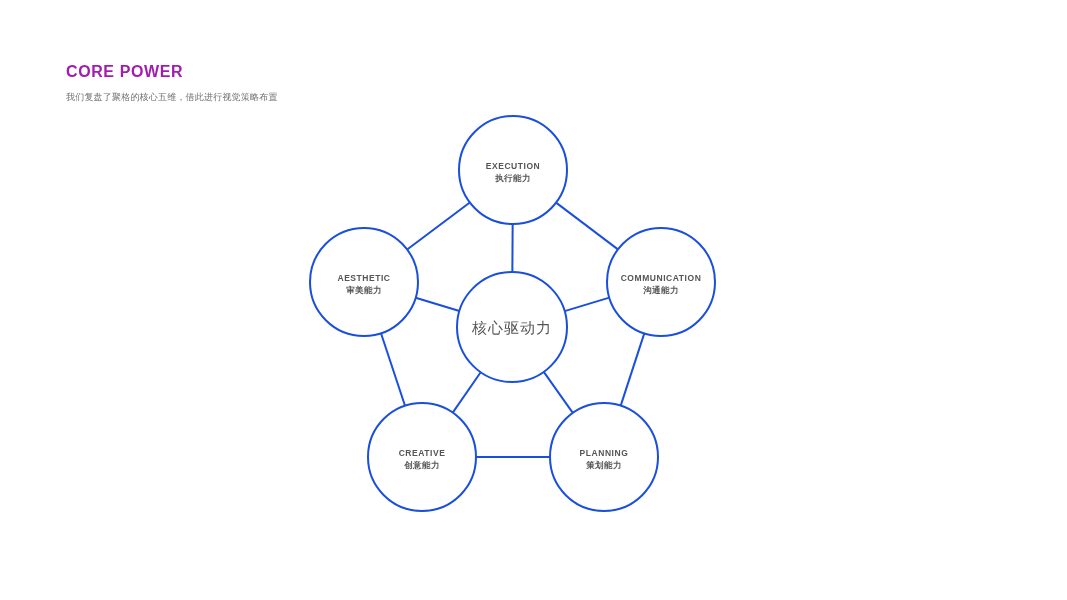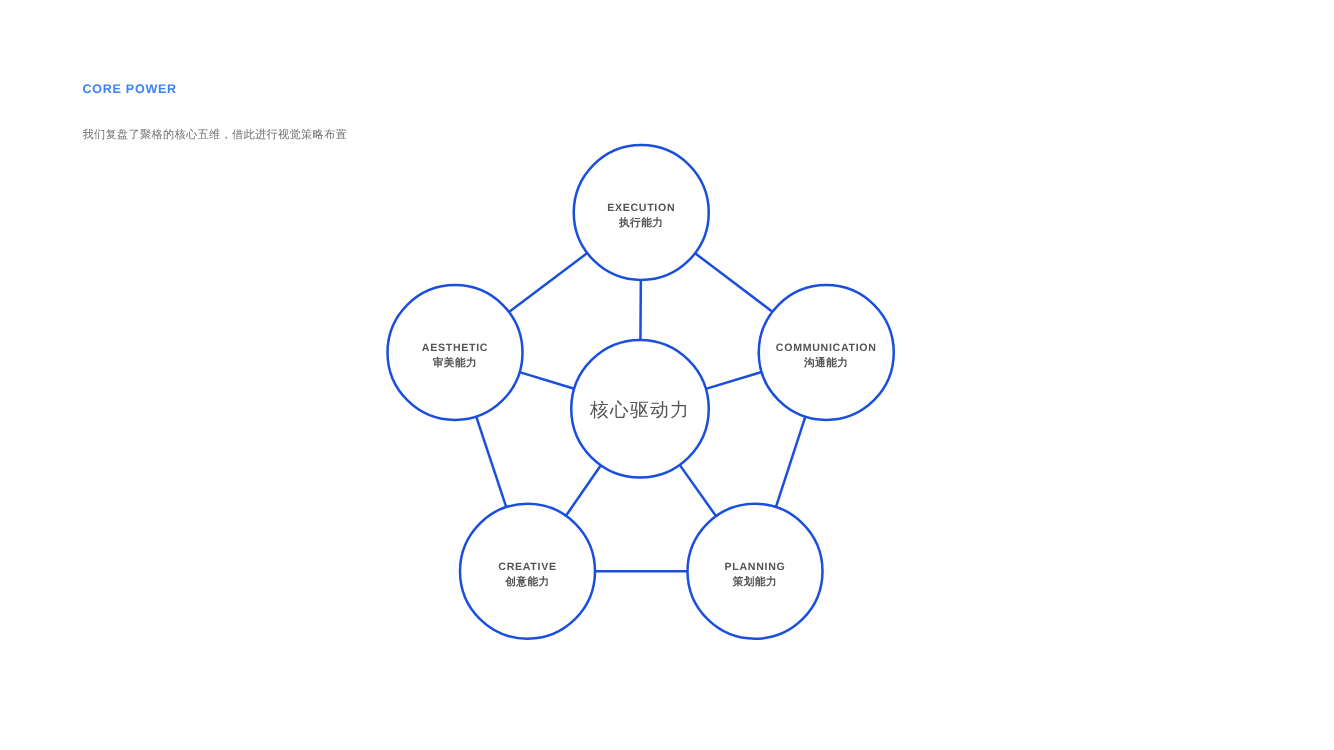--- a/index.html
+++ b/index.html
@@ -25,29 +25,29 @@
   }
 
   
   .header {
     position: absolute;
     left: 66px;
     top: 62px;
     width: 420px;
   }
   .header-title {
-    font-size: 10px;
+    font-size: 16px;
     font-weight: bold;
     letter-spacing: 0.6px;
-    color: #3b82f6;
+    color: #a21caf;
     line-height: 19px;
     white-space: nowrap;
   }
   .header-subtitle {
-    margin-top: 20px;
+    margin-top: 10px;
     font-size: 9px;
     font-weight: normal;
     letter-spacing: 0.2px;
     color: #6f6f6f;
     line-height: 13px;
     white-space: nowrap;
   }
 
   
   .diagram {

